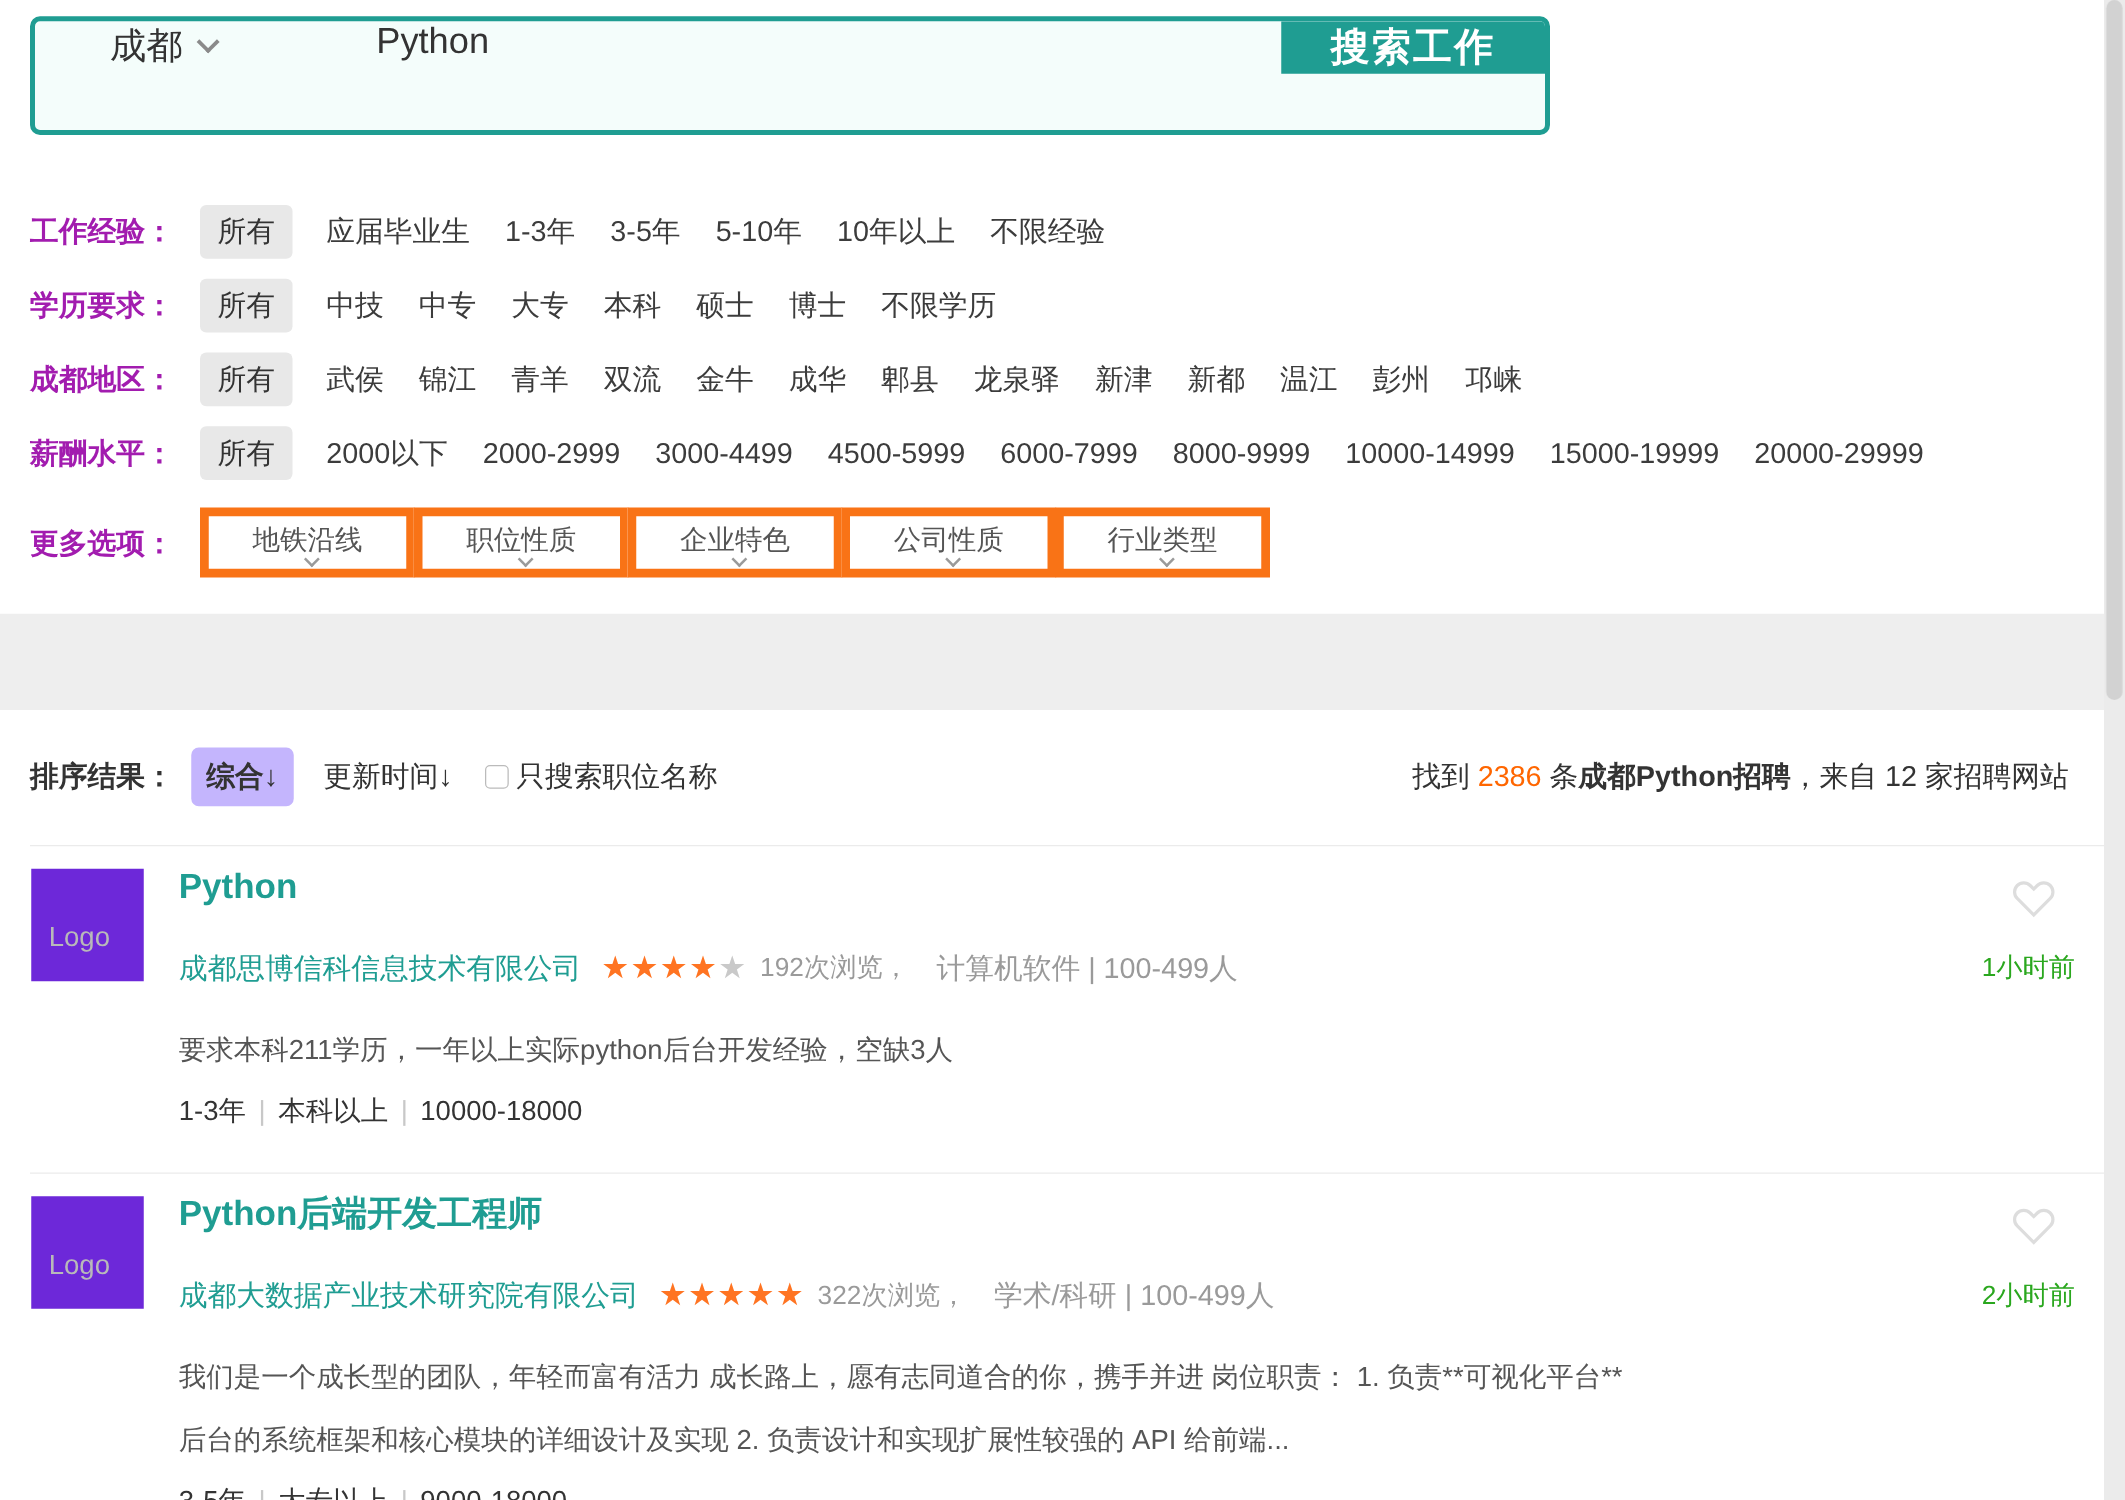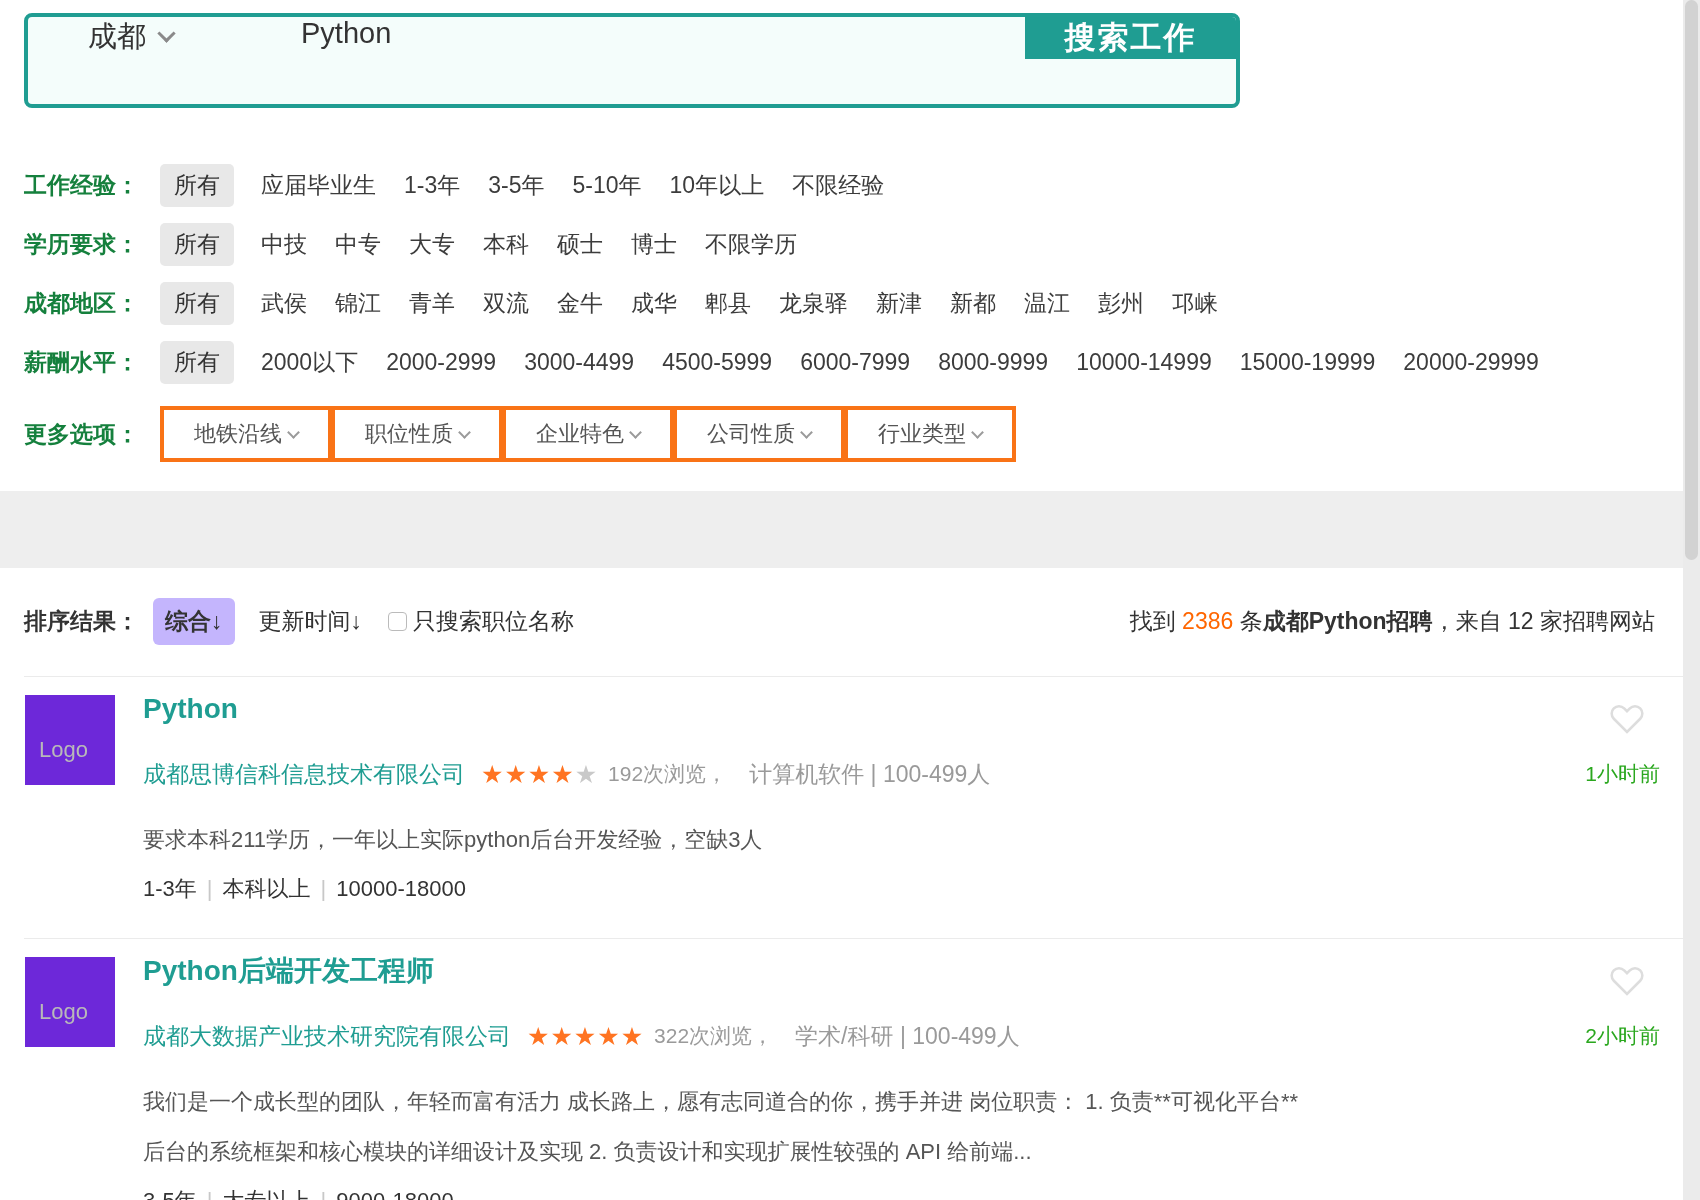--- a/index.html
+++ b/index.html
@@ -19,30 +19,30 @@
   .query-input { width:100%; border:none; outline:none; background:transparent;
                  font-size:29px; color:#333; padding-left:60px;
                  font-family:"Liberation Sans","DejaVu Sans",sans-serif; }
   .search-btn { width:211px; background:#1f9d92; color:#fff; border:none; cursor:pointer;
                 font-size:31px; font-weight:bold; letter-spacing:2px;
                 font-family:"Liberation Sans","DejaVu Sans",sans-serif; }
 
   
   .filters { margin:48px 0 0 24px; }
   .filter-row { display:flex; align-items:center; height:59px; white-space:nowrap; }
-  .filter-label { font-size:23px; font-weight:bold; color:#15803d; width:136px; flex:0 0 136px; }
+  .filter-label { font-size:23px; font-weight:bold; color:#a21caf; width:136px; flex:0 0 136px; }
   .chip { background:#e8e8e8; border-radius:5px; padding:6px 14px; font-size:23px;
           color:#333; margin-right:27px; cursor:pointer; }
   .opt { font-size:23px; color:#3c3c3c; margin-right:28px; cursor:pointer; }
 
   .more-row { display:flex; align-items:center; margin-top:14px; }
   .dd-group { display:flex; }
-  .dropdown { width:172px; height:56px; border:4px solid #f97316; margin-left:-1px;
+  .dropdown { width:172px; height:56px; border:7px solid #f97316; margin-left:-1px;
               display:flex; align-items:center; justify-content:center; cursor:pointer;
-              background:#fff; }
+              background:#fff;flex-direction:column; }
   .dropdown:first-child { margin-left:0; }
   .dropdown .dd-label { font-size:22px; color:#555; }
   .dd-chev { display:inline-block; width:9px; height:9px; border-right:2px solid #9a9a9a;
              border-bottom:2px solid #9a9a9a; transform:rotate(45deg); margin:-4px 0 0 7px; }
 
   
   .gray-band { margin-top:29px; width:1700px; height:77px; background:#eeeeee; }
 
   
   .sort-row { margin:31px 45px 0 24px; height:44px; display:flex; align-items:center; }

